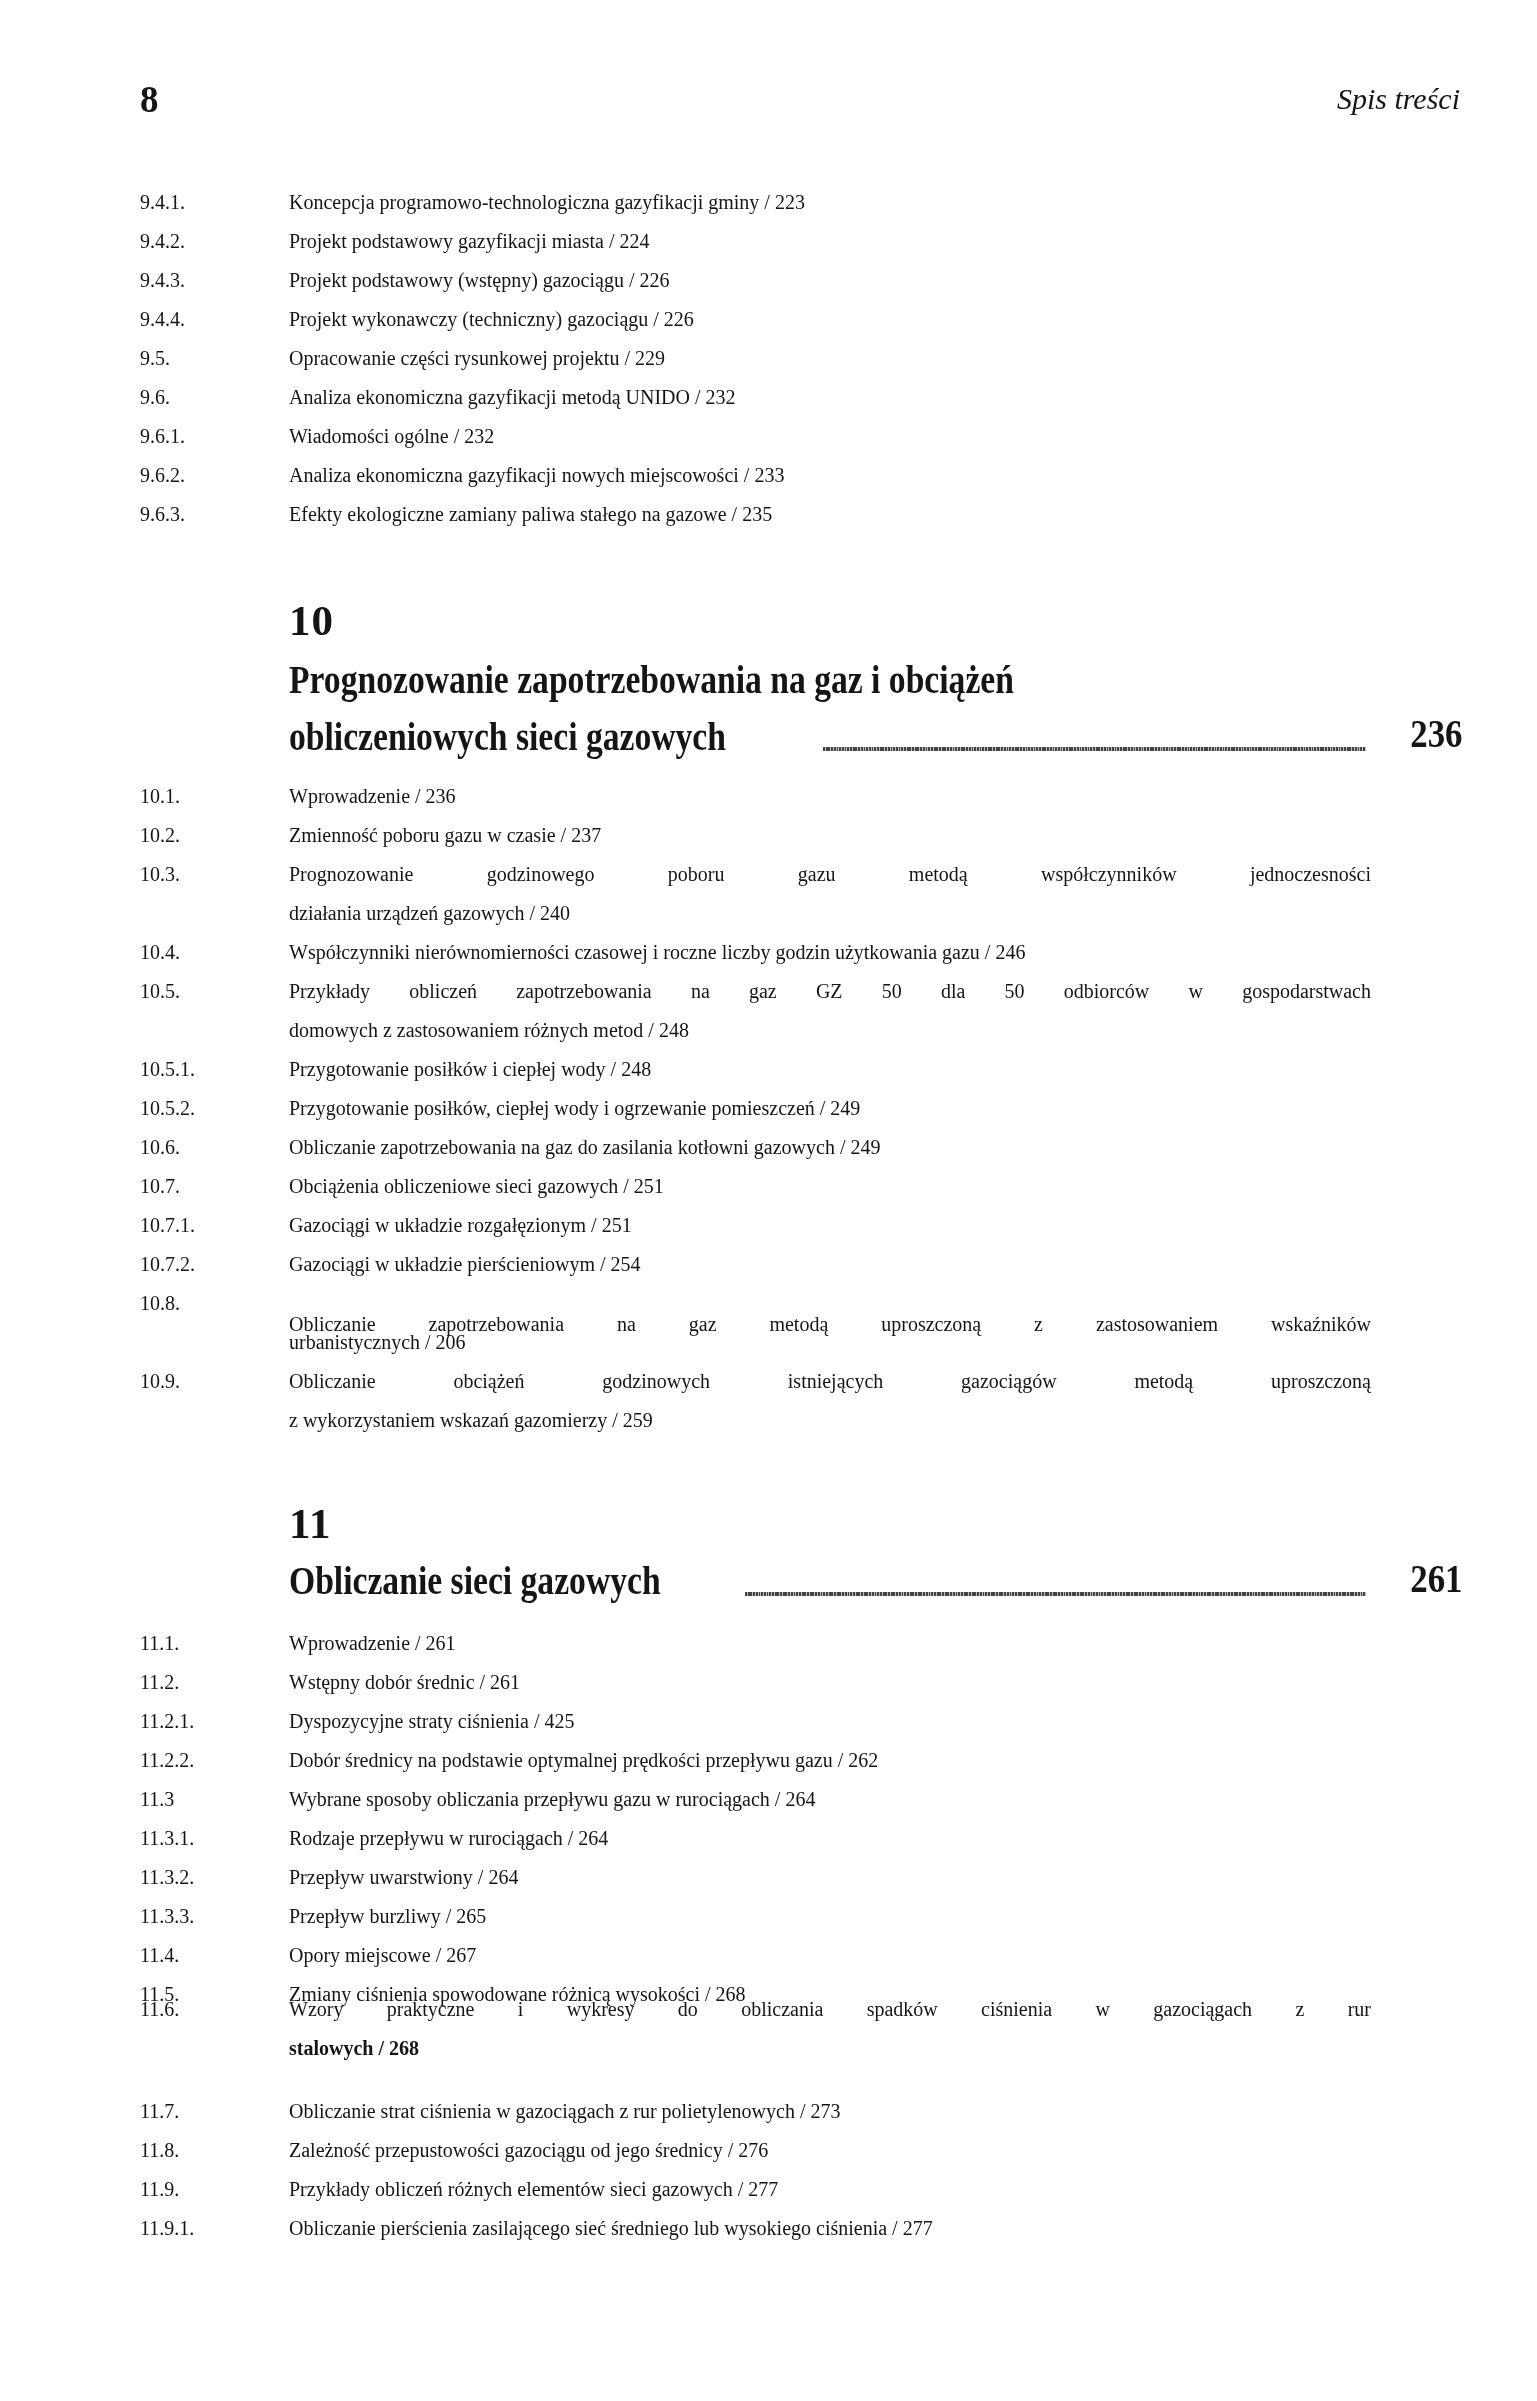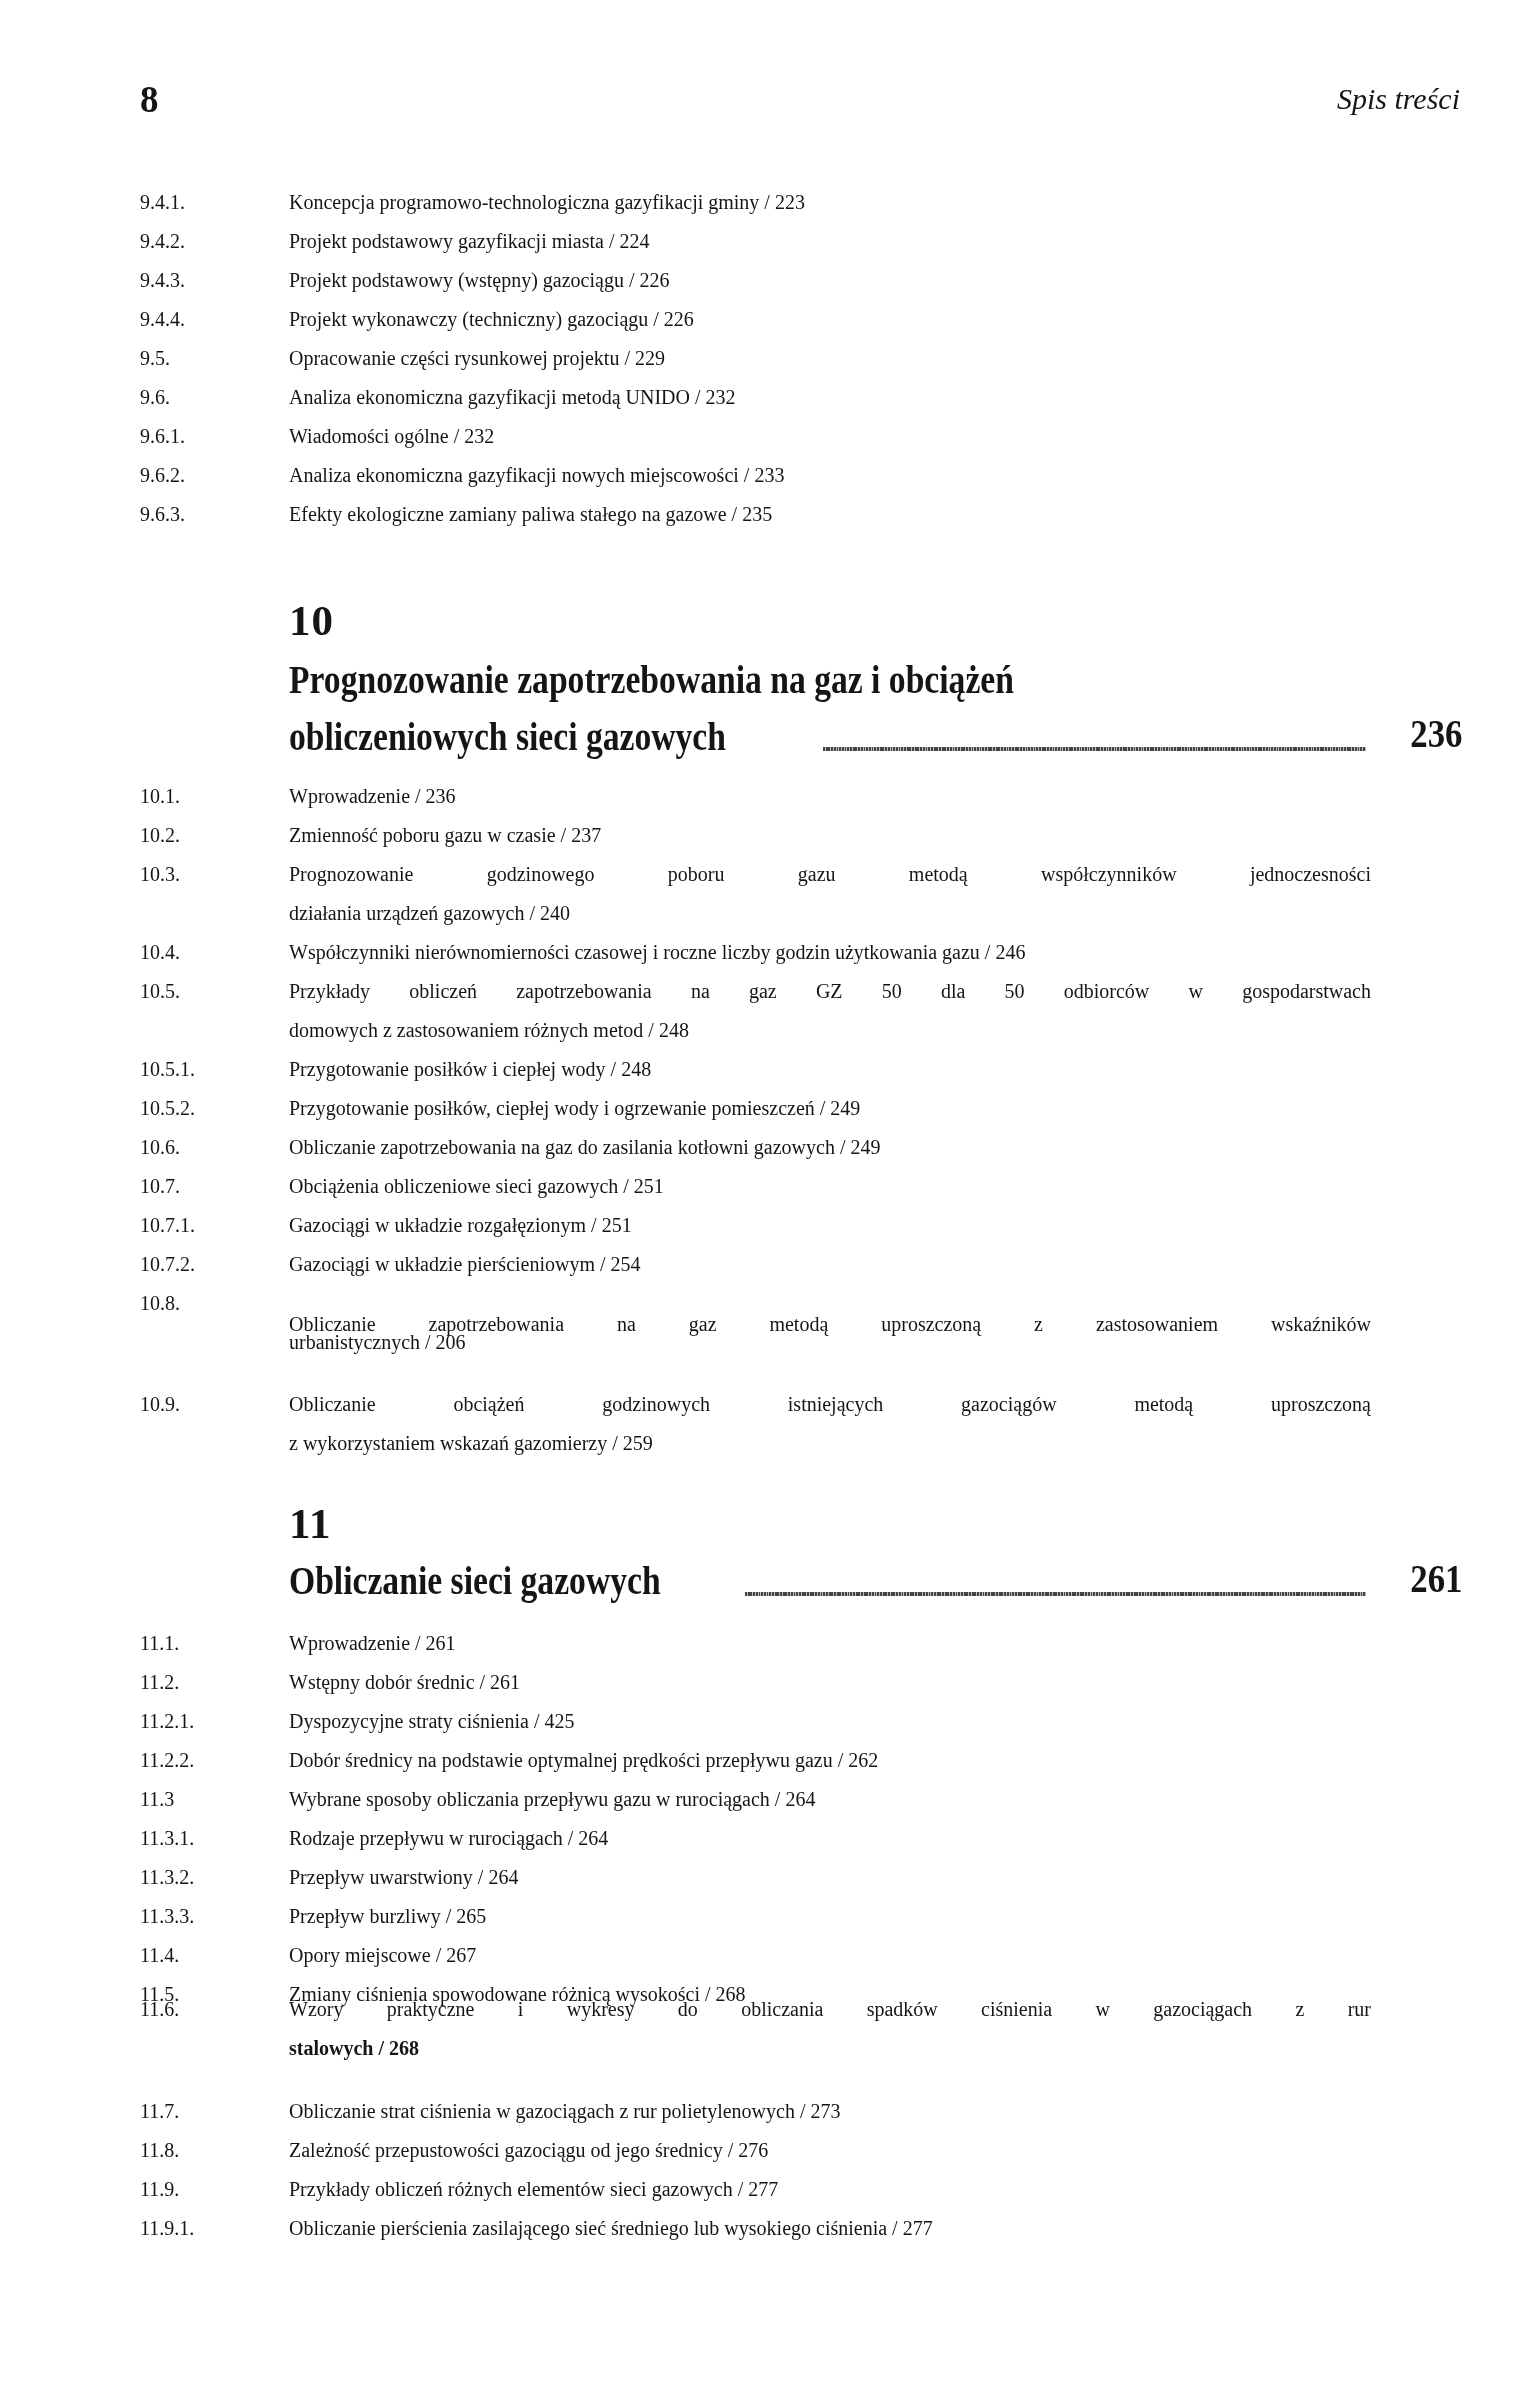--- a/index.html
+++ b/index.html
@@ -115,21 +115,21 @@
     </div>
     <div class="entry" style="top: 1245px; height: 39px;">
       <span class="num">10.7.2.</span>
       <div class="txt" style="top: 0px;">Gazociągi w układzie pierścieniowym / 254</div>
     </div>
     <div class="entry" style="top: 1284px; height: 78px;">
       <span class="num">10.8.</span>
       <div class="txt last" style="top: 0px; margin-top: 21px;">Obliczanie zapotrzebowania na gaz metodą uproszczoną z zastosowaniem wskaźników</div>
       <div class="txt" style="top: 39px;">urbanistycznych / 206</div>
     </div>
-    <div class="entry" style="top: 1362px; height: 78px; margin-top: 23px;">
+    <div class="entry" style="top: 1362px; height: 78px;">
       <span class="num">10.9.</span>
       <div class="txt last" style="top: 0px;">Obliczanie obciążeń godzinowych istniejących gazociągów metodą uproszczoną</div>
       <div class="txt" style="top: 39px;">z wykorzystaniem wskazań gazomierzy / 259</div>
     </div>
   </div>
 
 <div class="chap-no" style="top:1499px;">11</div>
 <div class="chap-title" style="top:1555px;">Obliczanie sieci gazowych</div>
 <div class="leader" style="left:745px; width:621px; top:1592px;"></div>
 <div class="chap-page" style="top:1554px;">261</div>

